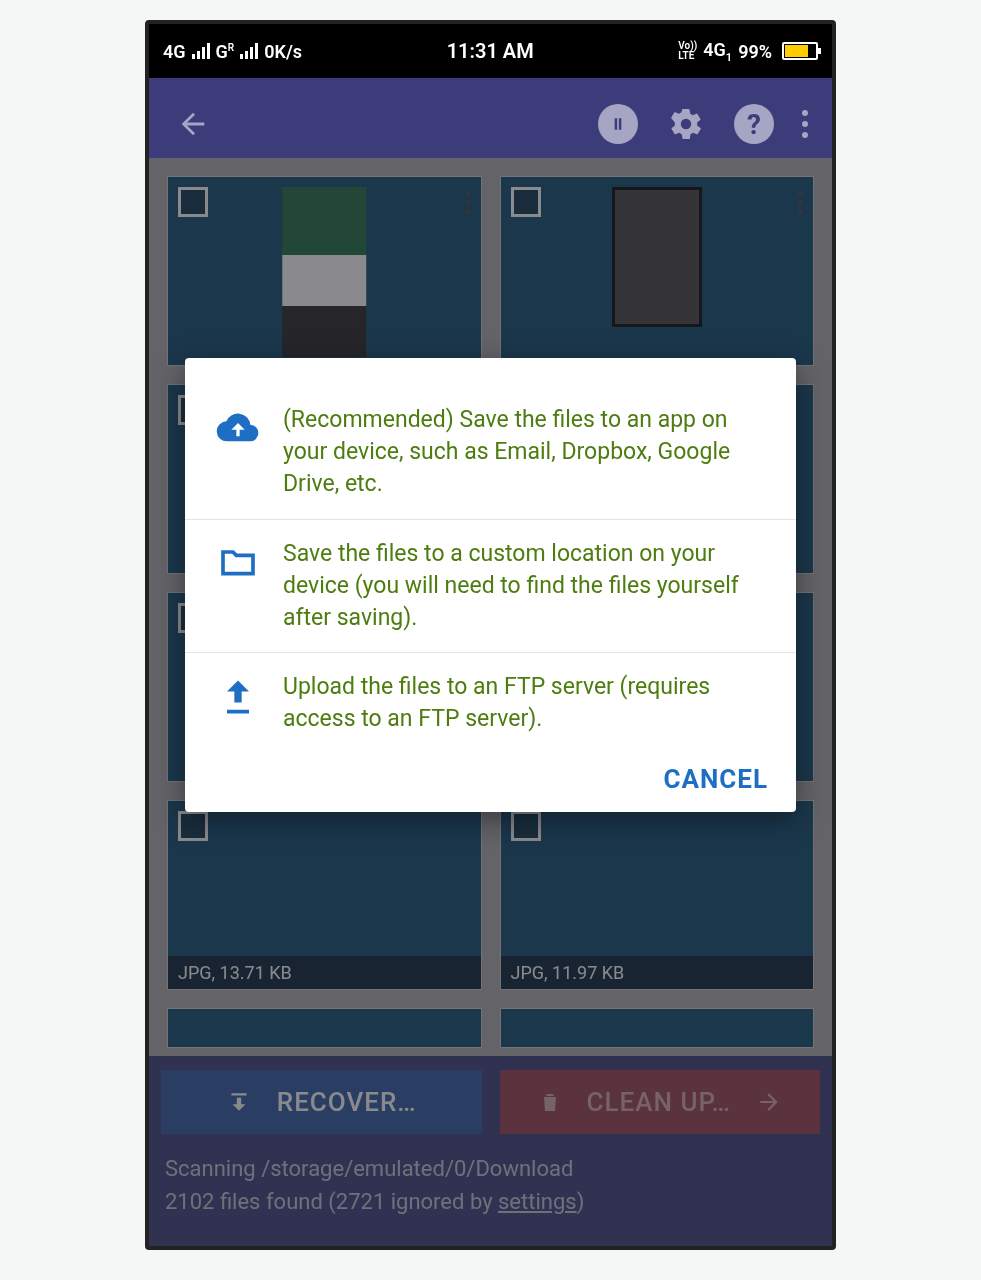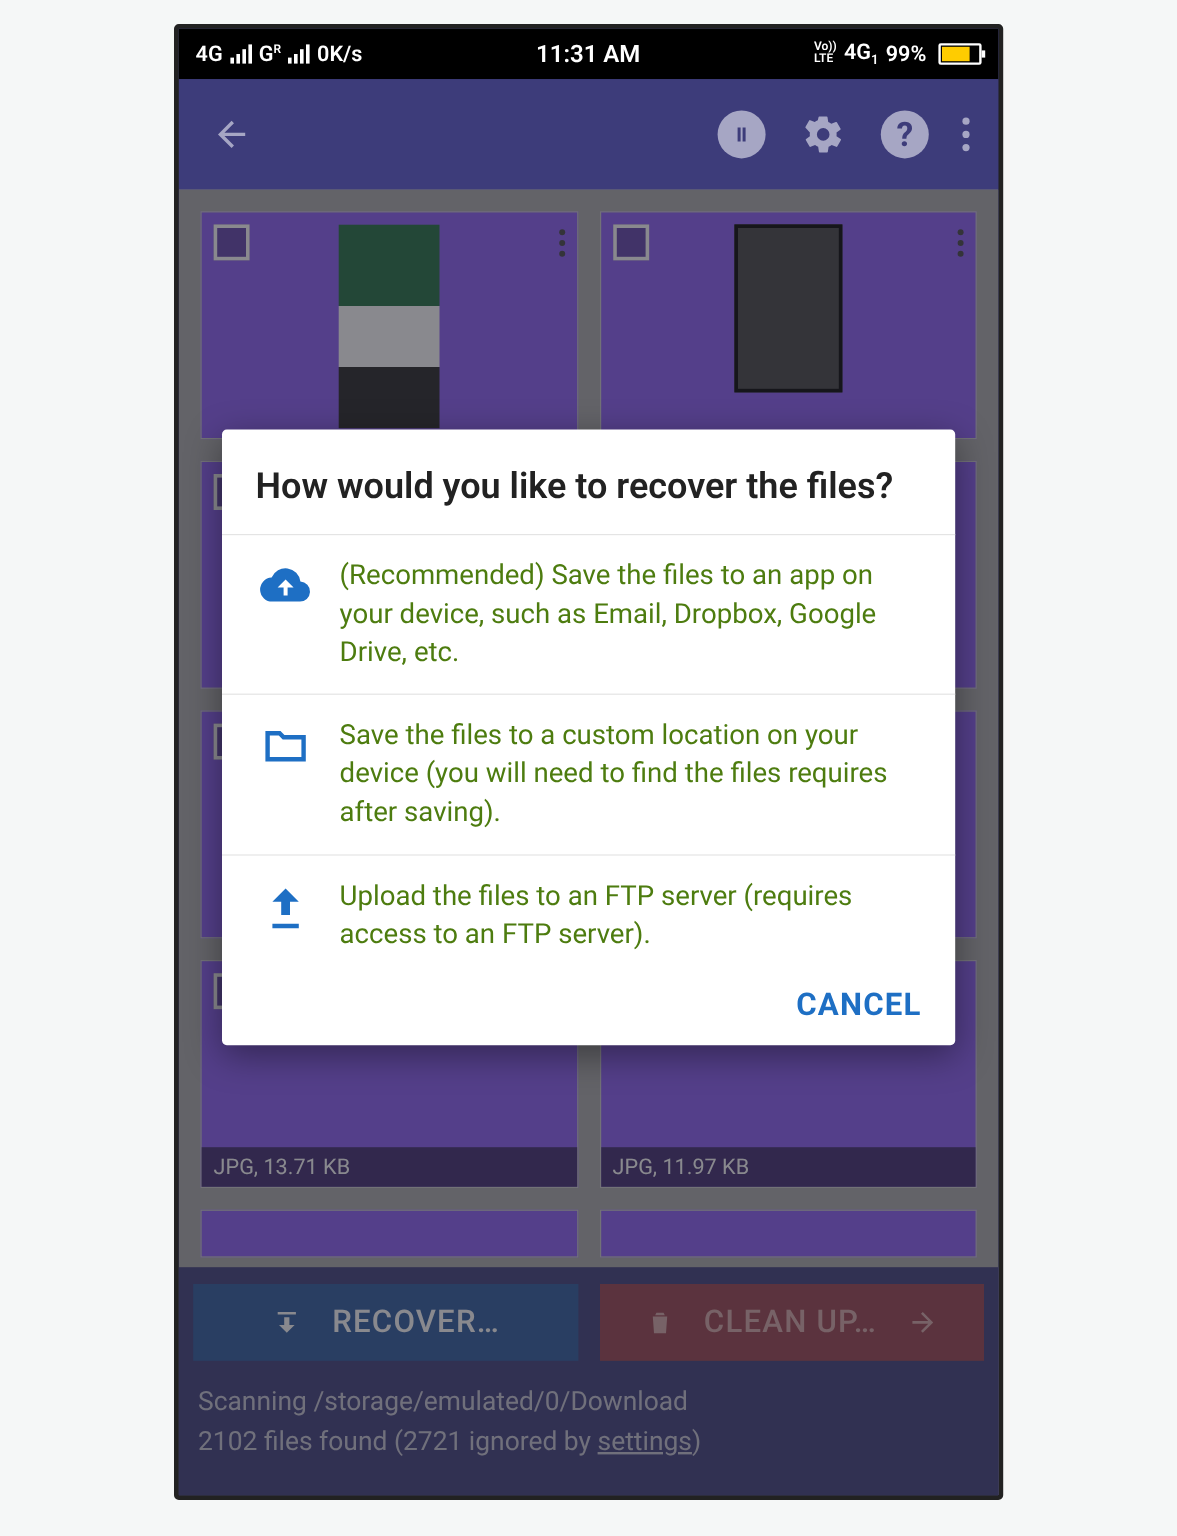--- a/index.html
+++ b/index.html
@@ -15,21 +15,21 @@
     height: 1230px;
     background: #3d3c7a;
     border: 4px solid #222;
     border-radius: 4px;
     position: relative;
     overflow: hidden;
     color: #fff;
   }
   
   .status-bar {
-    height: 42px;
+    height: 54px;
     background: #000;
     display: flex;
     align-items: center;
     justify-content: space-between;
     padding: 0 14px;
     font-size: 18px;
     font-weight: 600;
   }
   .status-left, .status-right { display: flex; align-items: center; gap: 6px; }
   .signal-bars {
@@ -73,21 +73,21 @@
   
   .content {
     position:absolute; top:134px; left:0; right:0; bottom:0;
     background: #aaa;
   }
   .dim-layer { position:absolute; inset:0; background: rgba(40,40,50,0.55); z-index:5; }
   .grid {
     display:grid; grid-template-columns: 1fr 1fr; gap:18px; padding:18px;
   }
   .card {
-    background:#8b5cf6; height:190px; position:relative; border:1px solid #ccc;
+    background:#0c4a6e; height:190px; position:relative; border:1px solid #ccc;
     display:flex; align-items:flex-start;
   }
   .card .checkbox {
     position:absolute; top:10px; left:10px; width:30px; height:30px;
     border:3px solid #fff; background:rgba(0,0,0,0.3);
   }
   .card .card-menu {
     position:absolute; top:14px; right:10px; display:flex; flex-direction:column; gap:4px;
   }
   .card .card-menu span { width:5px; height:5px; border-radius:50%; background:#444; }
@@ -267,38 +267,37 @@
         <div>
           <span>2102 files found (2721 ignored by </span><u>settings</u><span>)</span>
         </div>
       </div>
     </div>
 
     <div class="dim-layer"></div>
   </div>
 
   <div class="dialog">
-    <div class="dialog-title">How would you like to recover the files?</div>
 
     <div class="opt">
       <div class="opt-icon">
         <svg width="52" height="40" viewBox="0 0 24 24">
             <path fill="#1e6fc4" d="M19.4 10A7.5 7.5 0 005 8a6 6 0 00.5 12H19a5 5 0 00.4-10zM13 13v4h-2v-4H8l4-4 4 4z"></path>
           </svg>
       </div>
       <div class="opt-text">(Recommended) Save the files to an app on your device, such as Email, Dropbox, Google Drive, etc.</div>
     </div>
 
     <div class="opt">
       <div class="opt-icon">
         <svg width="48" height="40" viewBox="0 0 24 24">
             <path fill="none" stroke="#1e6fc4" stroke-width="2.2" d="M3 6h6l2 2h10v11H3z"></path>
           </svg>
       </div>
-      <div class="opt-text">Save the files to a custom location on your device (you will need to find the files requires after saving).</div>
+      <div class="opt-text">Save the files to a custom location on your device (you will need to find the files yourself after saving).</div>
     </div>
 
     <div class="opt">
       <div class="opt-icon">
         <svg width="44" height="44" viewBox="0 0 24 24">
             <path fill="#1e6fc4" d="M12 3l6 6h-4v6h-4V9H6zM6 19h12v2H6z"></path>
           </svg>
       </div>
       <div class="opt-text">Upload the files to an FTP server (requires access to an FTP server).</div>
     </div>

